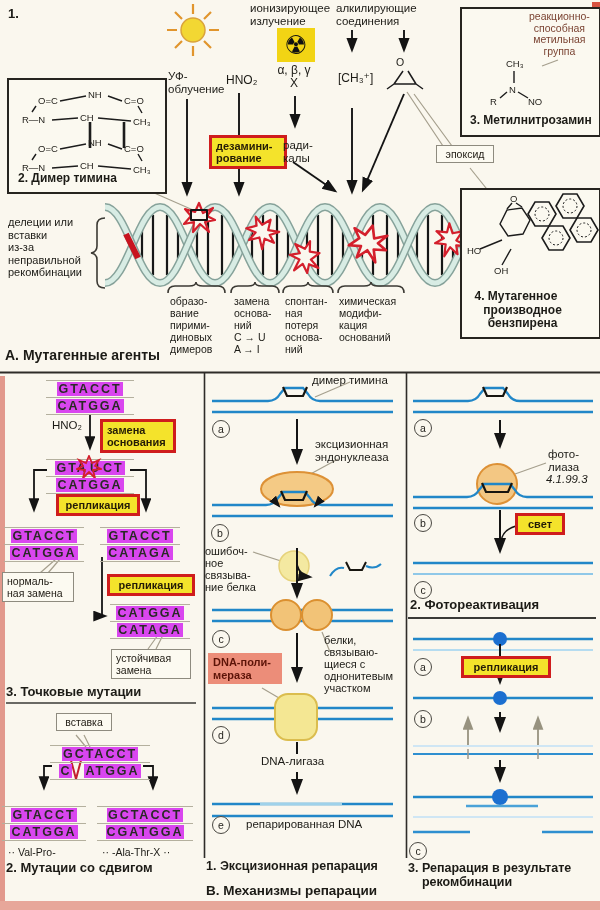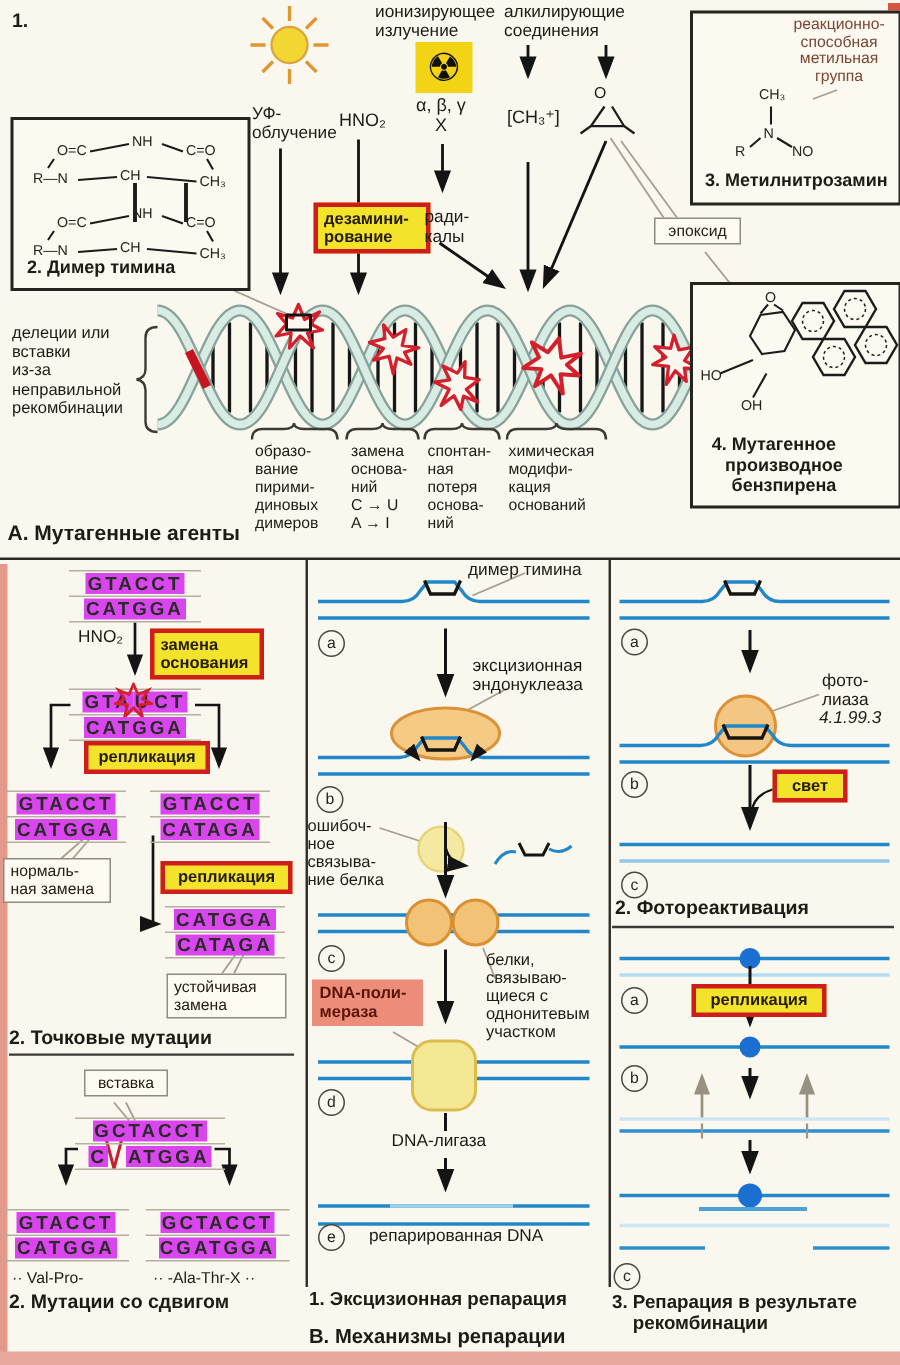--- a/index.html
+++ b/index.html
@@ -335,21 +335,21 @@
 </div>
 <div class="callout" style="left:2px;top:572px;width:62px">нормаль-
 ная замена</div>
 <div class="redbox" style="left:107px;top:574px;width:74px;text-align:center">репликация</div>
 <div class="seqpair" style="left:110px;top:604px;width:80px">
   <span class="seqrow"><span class="hl">CATGGA</span></span>
   <span class="seqrow"><span class="hl">CATAGA</span></span>
 </div>
 <div class="callout" style="left:111px;top:649px;width:70px">устойчивая
 замена</div>
-<div class="t b" style="left:6px;top:686px;font-size:13px">2. Точковые мутации</div>
+<div class="t b" style="left:6px;top:686px;font-size:13px">3. Точковые мутации</div>
 
 <div class="callout" style="left:56px;top:713px;width:46px;text-align:center">вставка</div>
 <div class="seqpair" style="left:50px;top:745px;width:100px">
   <svg class="ovr" width="34" height="34" style="left:10px;top:2px">
     <path d="M8,1 L16,31 M24,1 L16,31" stroke="#c32030" stroke-width="2" fill="none"></path>
   </svg>
   <span class="seqrow"><span class="hl">GCTACCT</span></span>
   <span class="seqrow"><span class="hl">C</span><span class="gap"></span><span class="hl">ATGGA</span></span>
 </div>
 <div class="seqpair" style="left:2px;top:806px;width:84px">

